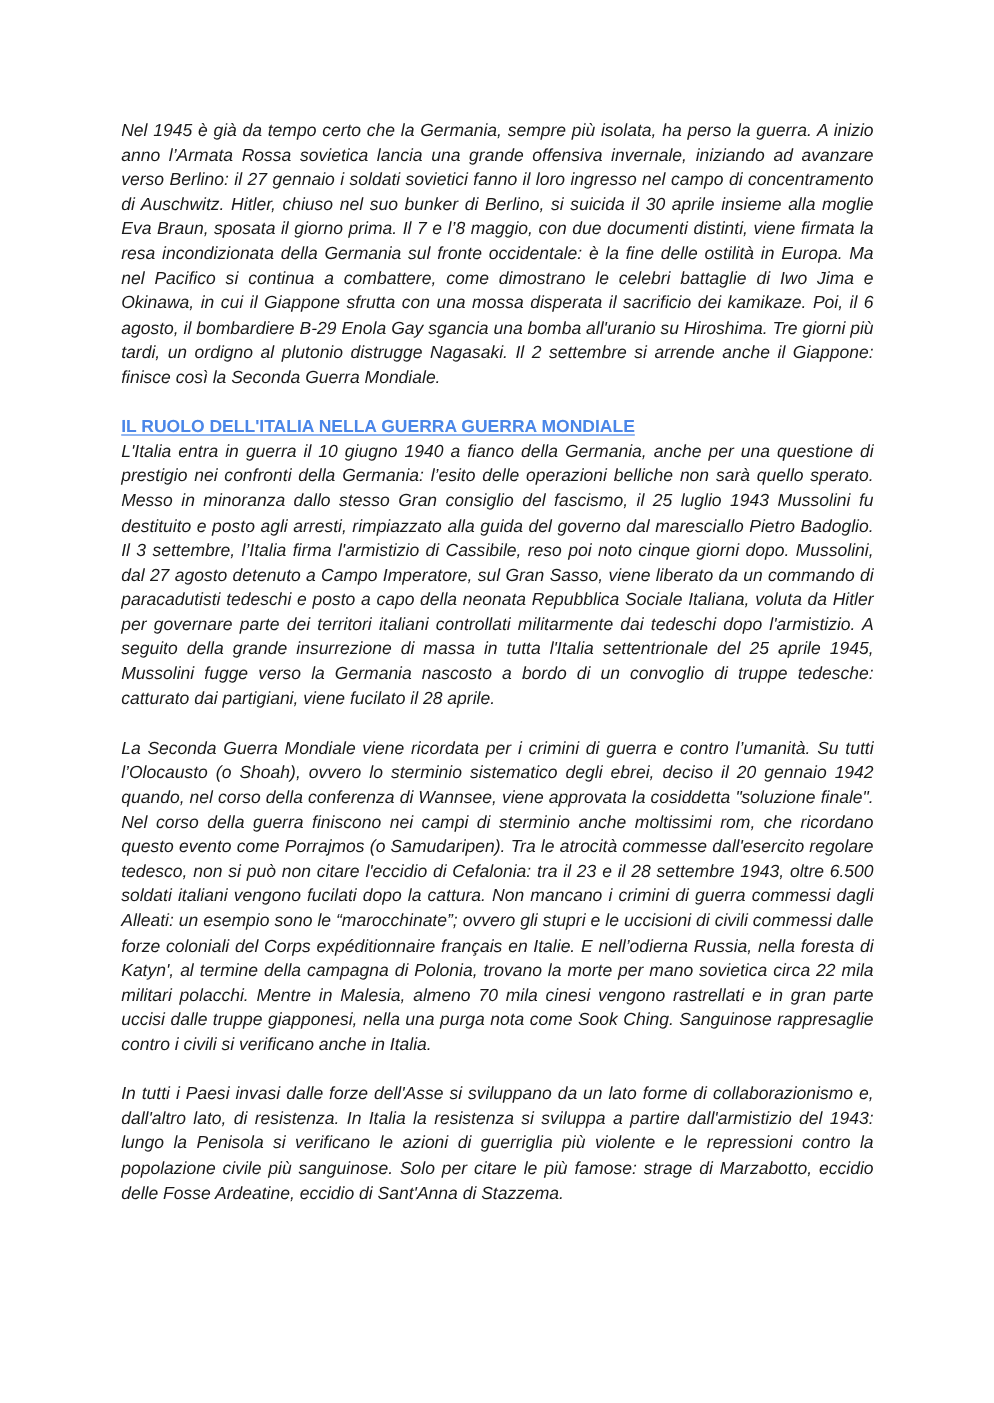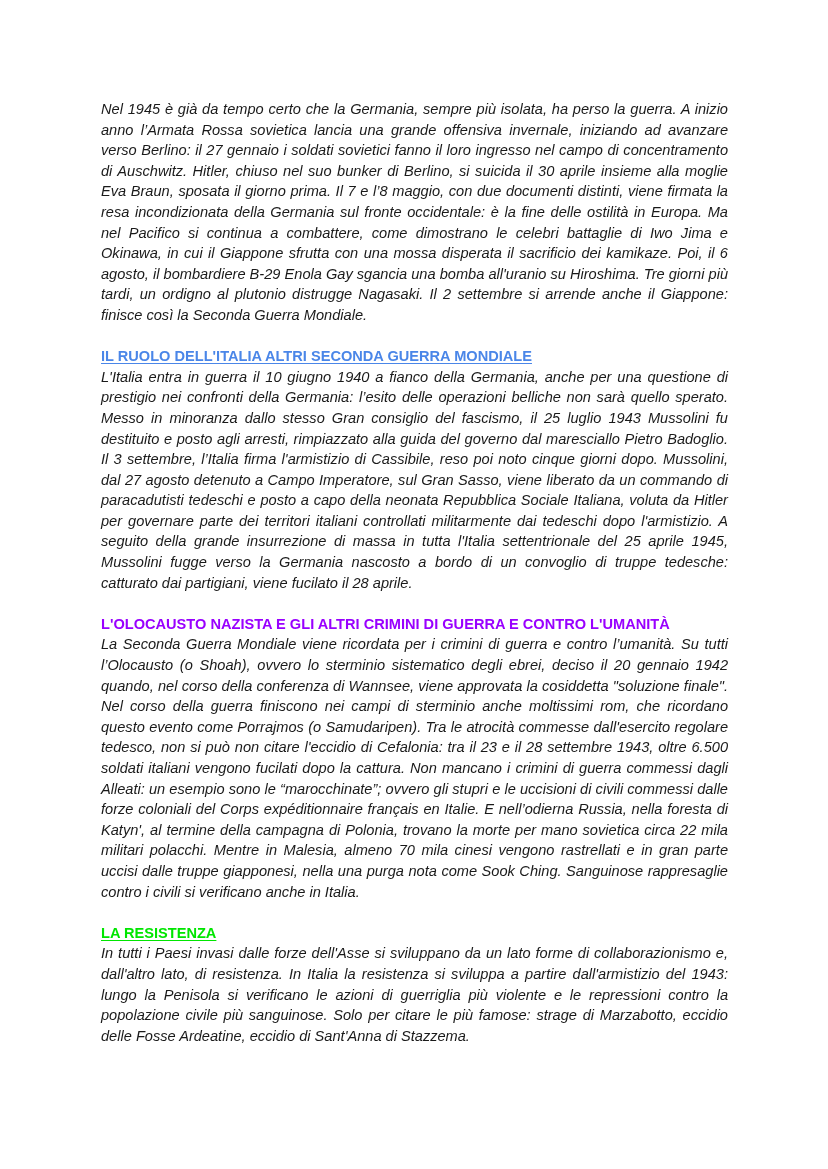--- a/index.html
+++ b/index.html
@@ -29,26 +29,24 @@
     }
     .heading.underline { text-decoration: underline; text-underline-offset: 2px; }
   </style>
 </head>
 <body>
 
 <div class="page">
   <p class="para">Nel 1945 è già da tempo certo che la Germania, sempre più isolata, ha perso la guerra. A inizio anno l’Armata Rossa sovietica lancia una grande offensiva invernale, iniziando ad avanzare verso Berlino: il 27 gennaio i soldati sovietici fanno il loro ingresso nel campo di concentramento di Auschwitz. Hitler, chiuso nel suo bunker di Berlino, si suicida il 30 aprile insieme alla moglie Eva Braun, sposata il giorno prima. Il 7 e l’8 maggio, con due documenti distinti, viene firmata la resa incondizionata della Germania sul fronte occidentale: è la fine delle ostilità in Europa. Ma nel Pacifico si continua a combattere, come dimostrano le celebri battaglie di Iwo Jima e Okinawa, in cui il Giappone sfrutta con una mossa disperata il sacrificio dei kamikaze. Poi, il 6 agosto, il bombardiere B-29 Enola Gay sgancia una bomba all'uranio su Hiroshima. Tre giorni più tardi, un ordigno al plutonio distrugge Nagasaki. Il 2 settembre si arrende anche il Giappone: finisce così la Seconda Guerra Mondiale.</p>
 
   <div class="section">
-    <h2 class="heading underline" style="color:#4a86e8">IL RUOLO DELL'ITALIA ALTRI SECONDA GUERRA MONDIALE</h2>
+    <h2 class="heading underline" style="color:#4a86e8">IL RUOLO DELL'ITALIA NELLA GUERRA GUERRA MONDIALE</h2>
     <p class="para">L'Italia entra in guerra il 10 giugno 1940 a fianco della Germania, anche per una questione di prestigio nei confronti della Germania: l’esito delle operazioni belliche non sarà quello sperato. Messo in minoranza dallo stesso Gran consiglio del fascismo, il 25 luglio 1943 Mussolini fu destituito e posto agli arresti, rimpiazzato alla guida del governo dal maresciallo Pietro Badoglio. Il 3 settembre, l’Italia firma l'armistizio di Cassibile, reso poi noto cinque giorni dopo. Mussolini, dal 27 agosto detenuto a Campo Imperatore, sul Gran Sasso, viene liberato da un commando di paracadutisti tedeschi e posto a capo della neonata Repubblica Sociale Italiana, voluta da Hitler per governare parte dei territori italiani controllati militarmente dai tedeschi dopo l'armistizio. A seguito della grande insurrezione di massa in tutta l'Italia settentrionale del 25 aprile 1945, Mussolini fugge verso la Germania nascosto a bordo di un convoglio di truppe tedesche: catturato dai partigiani, viene fucilato il 28 aprile.</p>
   </div>
 
   <div class="section">
-    <h2 class="heading" style="color:#9900ff">L'OLOCAUSTO NAZISTA E GLI ALTRI CRIMINI DI GUERRA E CONTRO L'UMANITÀ</h2>
     <p class="para">La Seconda Guerra Mondiale viene ricordata per i crimini di guerra e contro l’umanità. Su tutti l’Olocausto (o Shoah), ovvero lo sterminio sistematico degli ebrei, deciso il 20 gennaio 1942 quando, nel corso della conferenza di Wannsee, viene approvata la cosiddetta "soluzione finale". Nel corso della guerra finiscono nei campi di sterminio anche moltissimi rom, che ricordano questo evento come Porrajmos (o Samudaripen). Tra le atrocità commesse dall'esercito regolare tedesco, non si può non citare l'eccidio di Cefalonia: tra il 23 e il 28 settembre 1943, oltre 6.500 soldati italiani vengono fucilati dopo la cattura. Non mancano i crimini di guerra commessi dagli Alleati: un esempio sono le “marocchinate”; ovvero gli stupri e le uccisioni di civili commessi dalle forze coloniali del Corps expéditionnaire français en Italie. E nell’odierna Russia, nella foresta di Katyn', al termine della campagna di Polonia, trovano la morte per mano sovietica circa 22 mila militari polacchi. Mentre in Malesia, almeno 70 mila cinesi vengono rastrellati e in gran parte uccisi dalle truppe giapponesi, nella una purga nota come Sook Ching. Sanguinose rappresaglie contro i civili si verificano anche in Italia.</p>
   </div>
 
   <div class="section">
-    <h2 class="heading underline" style="color:#00e600">LA RESISTENZA</h2>
     <p class="para">In tutti i Paesi invasi dalle forze dell'Asse si sviluppano da un lato forme di collaborazionismo e, dall'altro lato, di resistenza. In Italia la resistenza si sviluppa a partire dall'armistizio del 1943: lungo la Penisola si verificano le azioni di guerriglia più violente e le repressioni contro la popolazione civile più sanguinose. Solo per citare le più famose: strage di Marzabotto, eccidio delle Fosse Ardeatine, eccidio di Sant'Anna di Stazzema.</p>
   </div>
 </div>
 
 </body></html>

